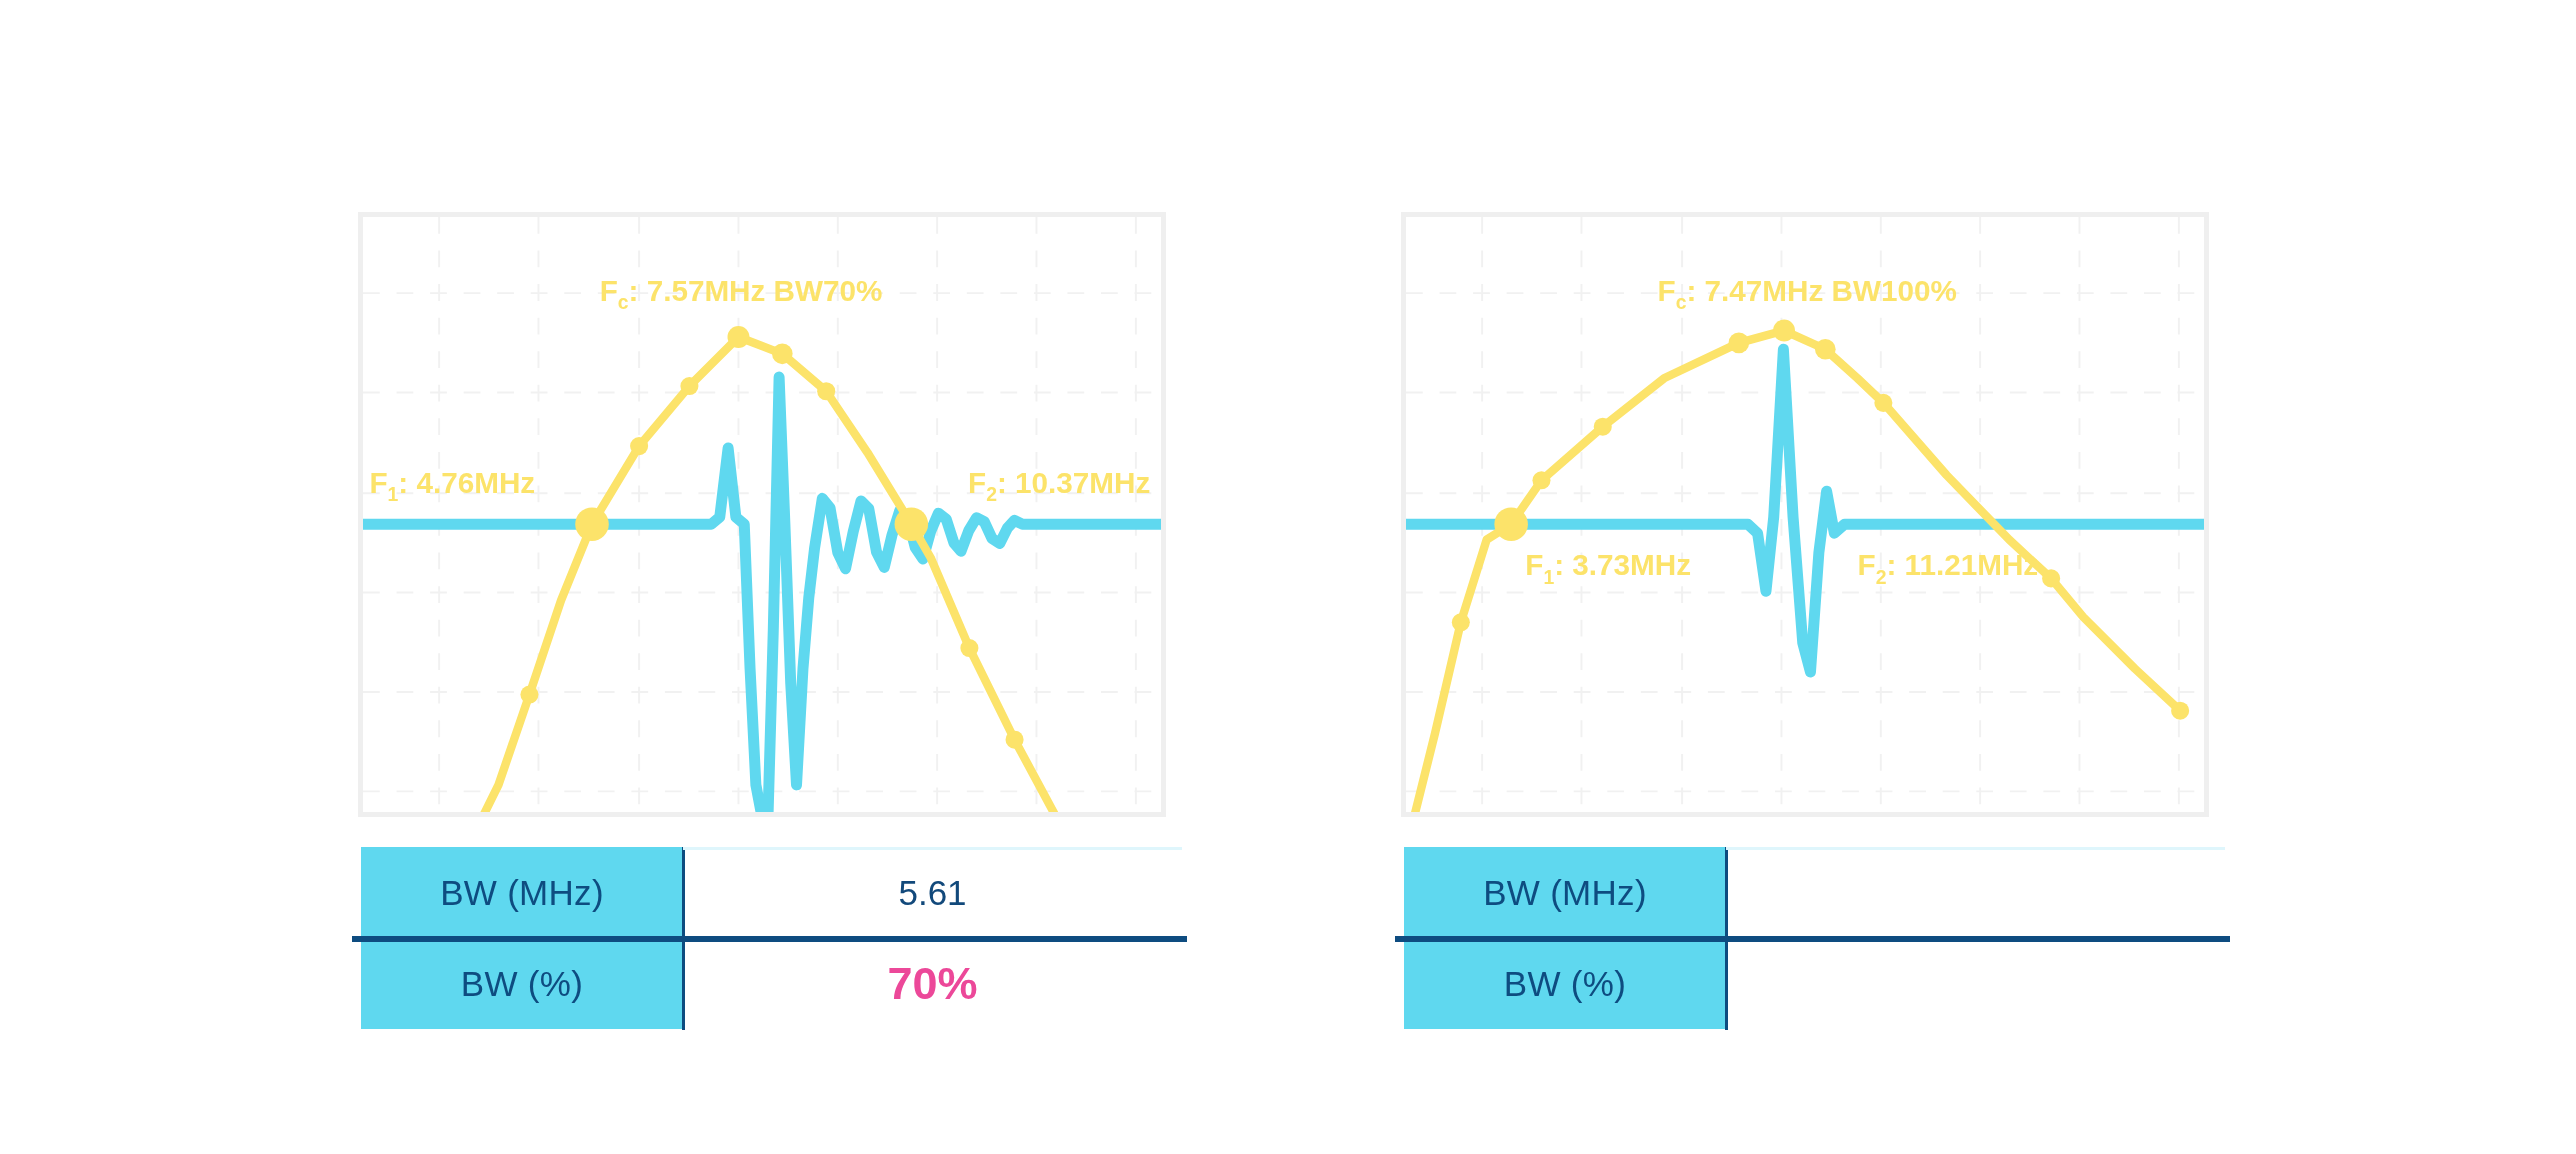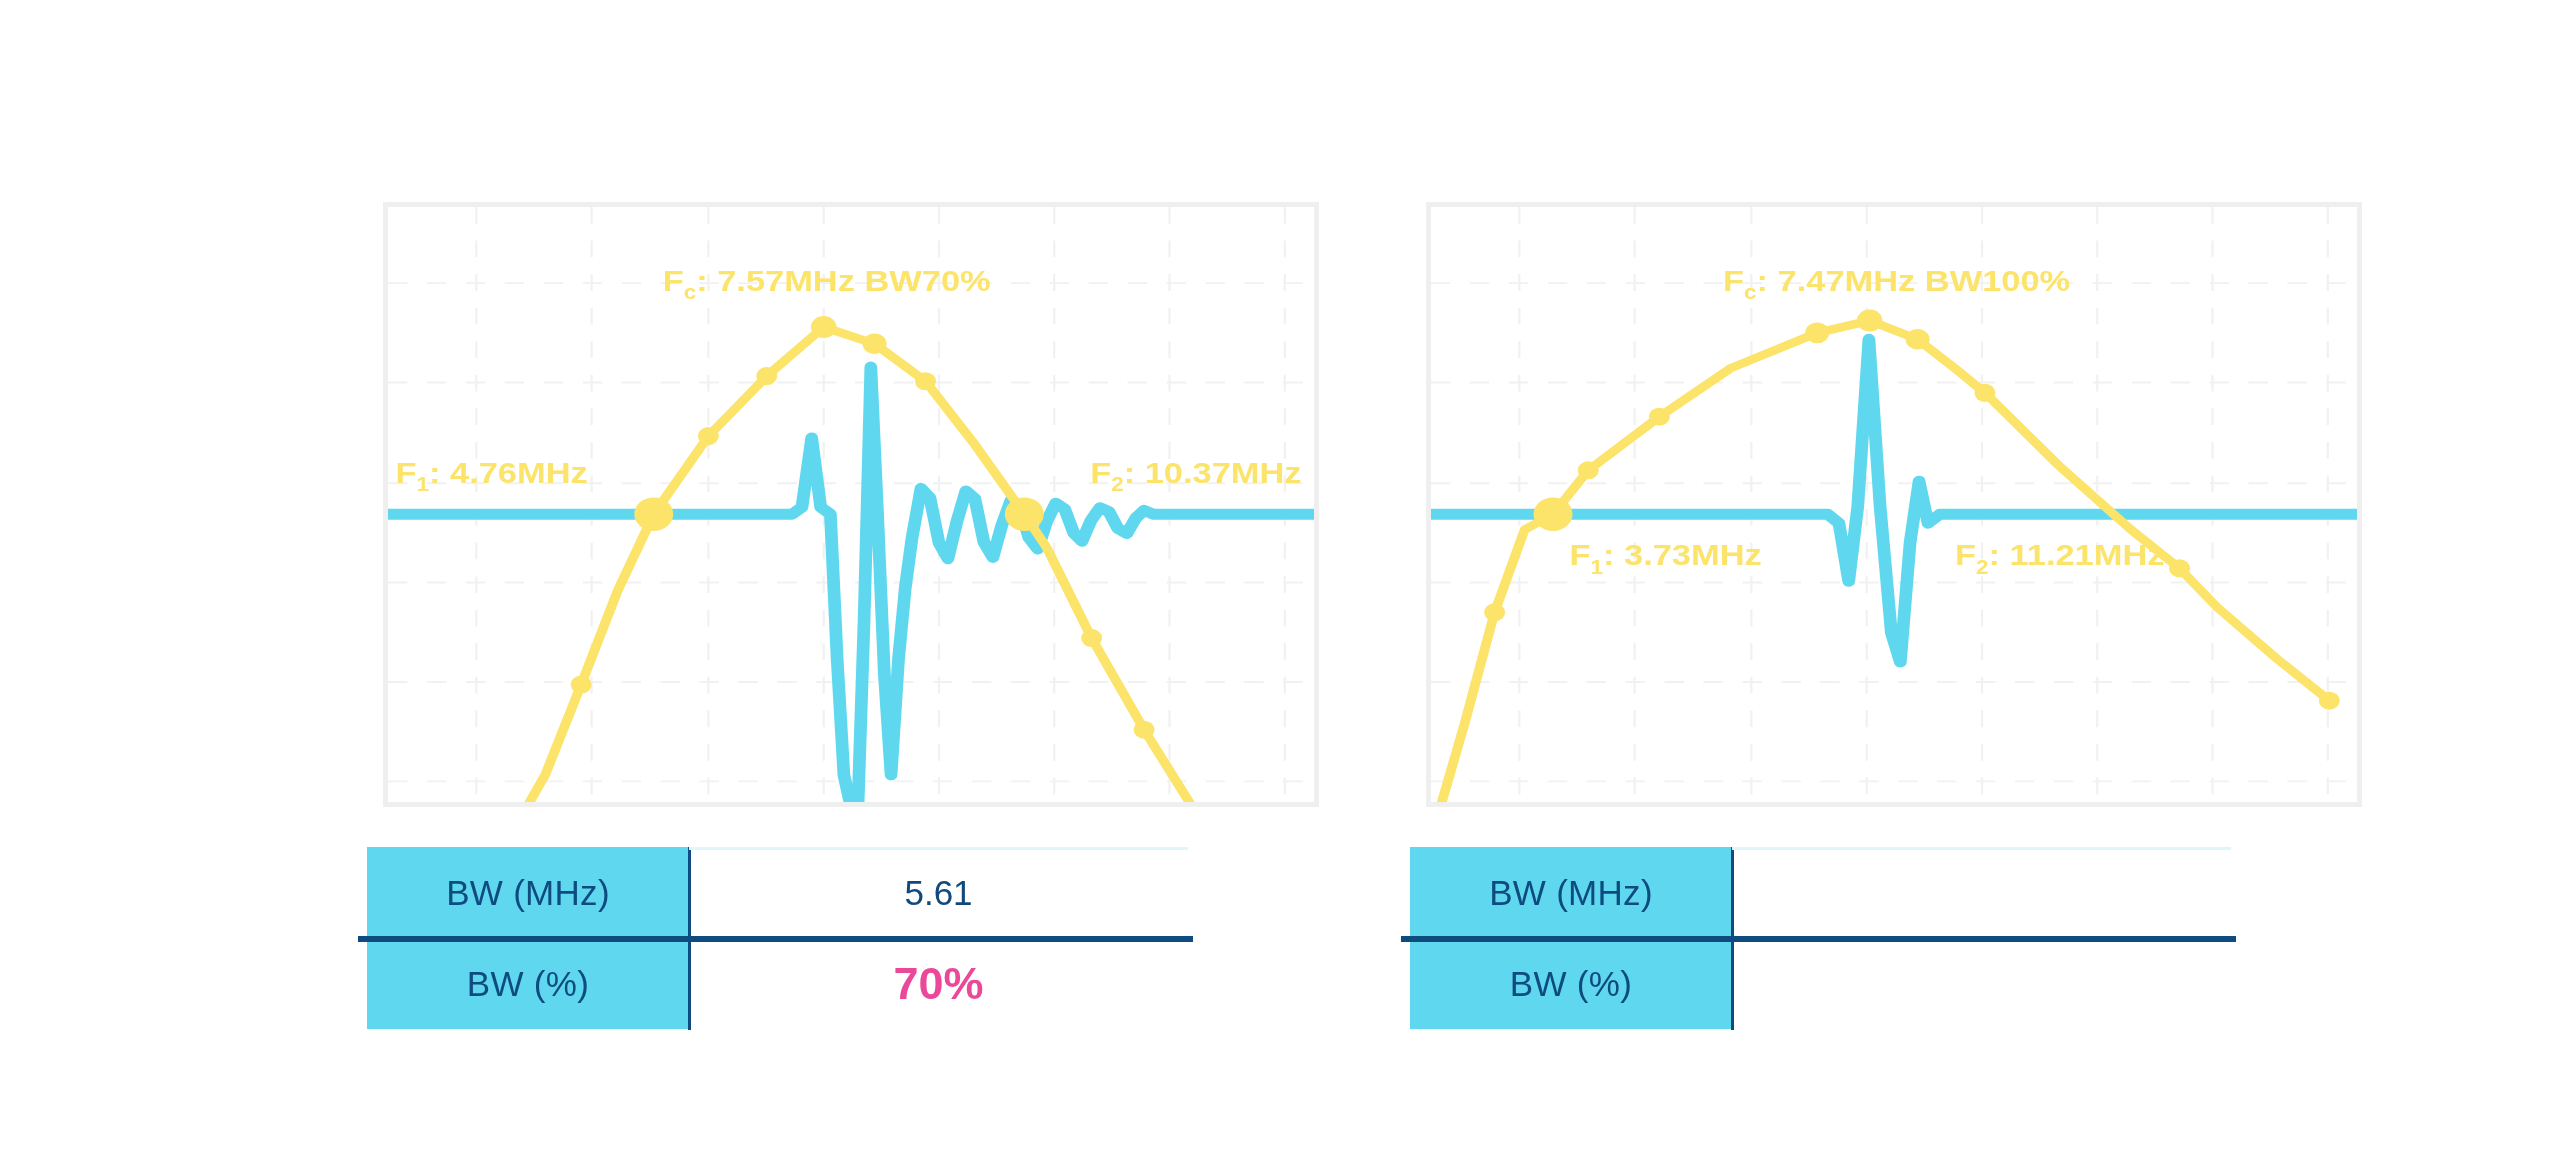--- a/index.html
+++ b/index.html
@@ -23,38 +23,37 @@
     top: 0;
     width: 1095px;
     height: 1154px;
   }
   #panel-left  { left: 245px; }
   #panel-right { left: 1288px; }
 
   .plot-frame {
     position: absolute;
     left: 113px;
-    top: 202px;
-    width: 936px;
+    top: 212px;
+    width: 808px;
     height: 605px;
     background: #ffffff;
     border: 5.8px solid #efefef;
     box-sizing: border-box;
-    margin-left: 25px;
   }
   .plot-svg {
     display: block;
     width: 100%;
     height: 100%;
   }
 
   
   .bw-table {
     position: absolute;
-    left: 122px;
+    left: 116px;
     top: 847px;
     width: 821px;
   }
   .bw-row {
     display: flex;
     height: 91px;
     position: relative;
   }
   .bw-key {
     width: 322px;

